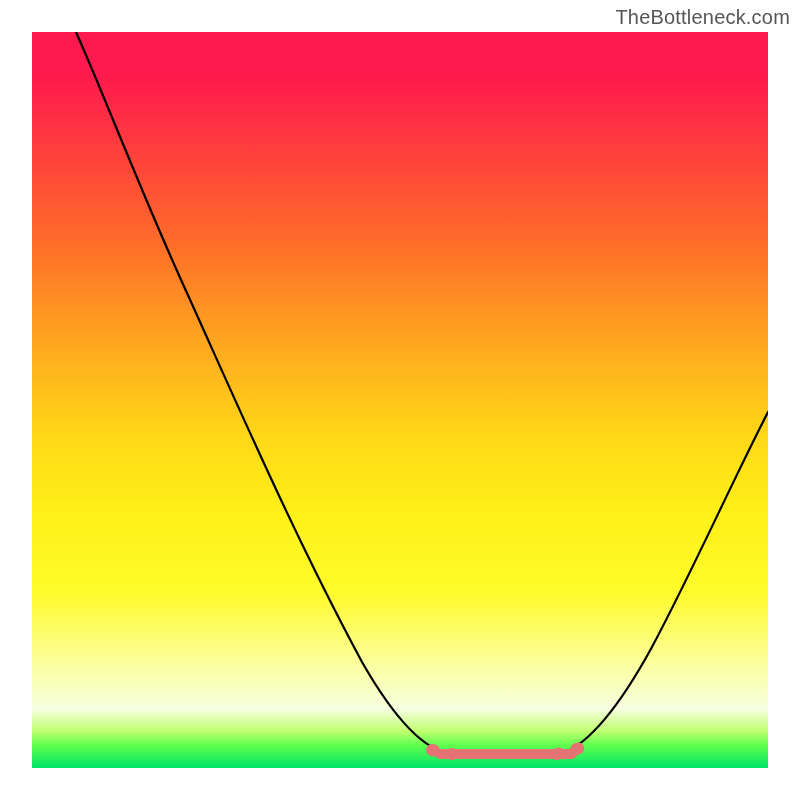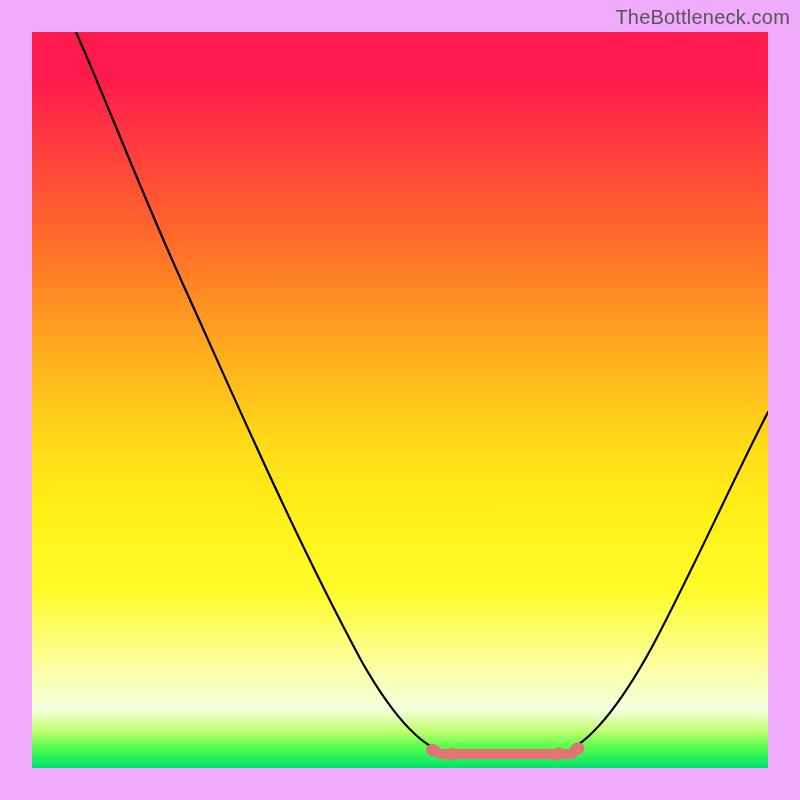--- a/index.html
+++ b/index.html
@@ -8,21 +8,21 @@
     width: 800px;
     height: 800px;
     background: #000;
     overflow: hidden;
     font-family: Arial, Helvetica, sans-serif;
   }
   .stage {
     position: relative;
     width: 800px;
     height: 800px;
-    background: #f0abfc;
+    background: #ffffff;
   }
   .watermark {
     position: absolute;
     top: 6px;
     right: 10px;
     color: #555;
     font-size: 20px;
     font-weight: 500;
     letter-spacing: 0.2px;
     z-index: 5;

